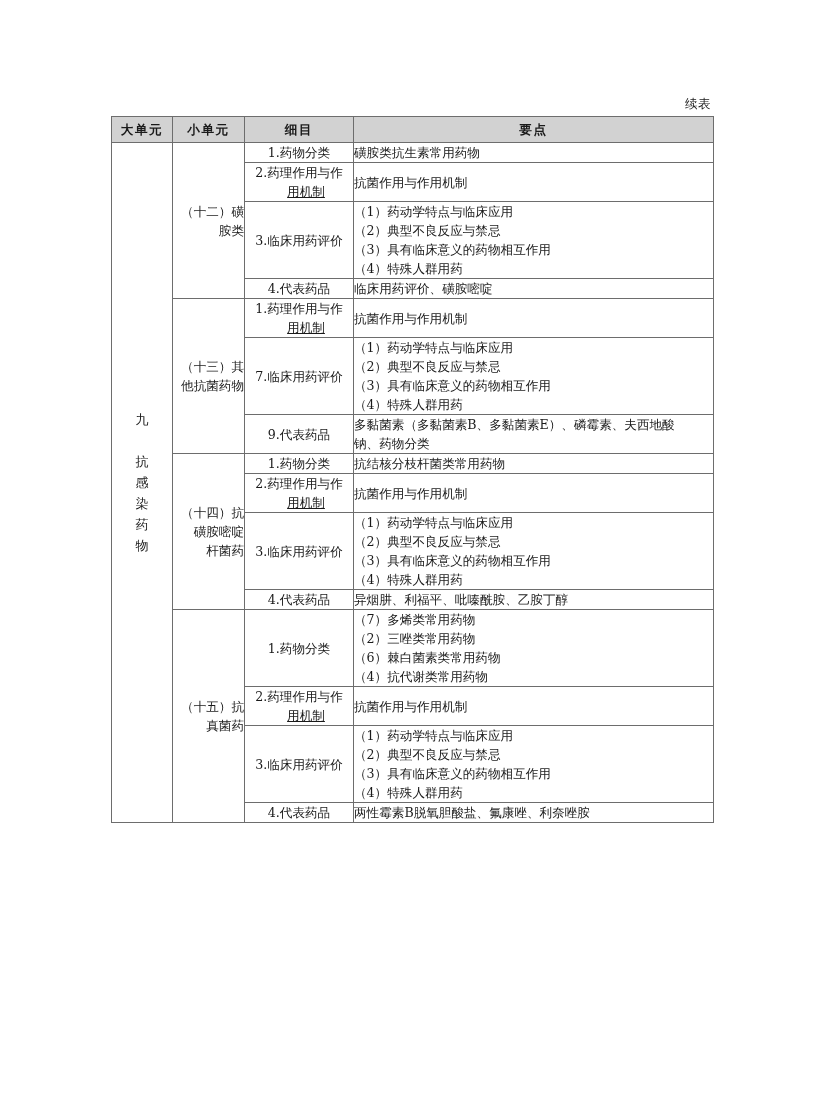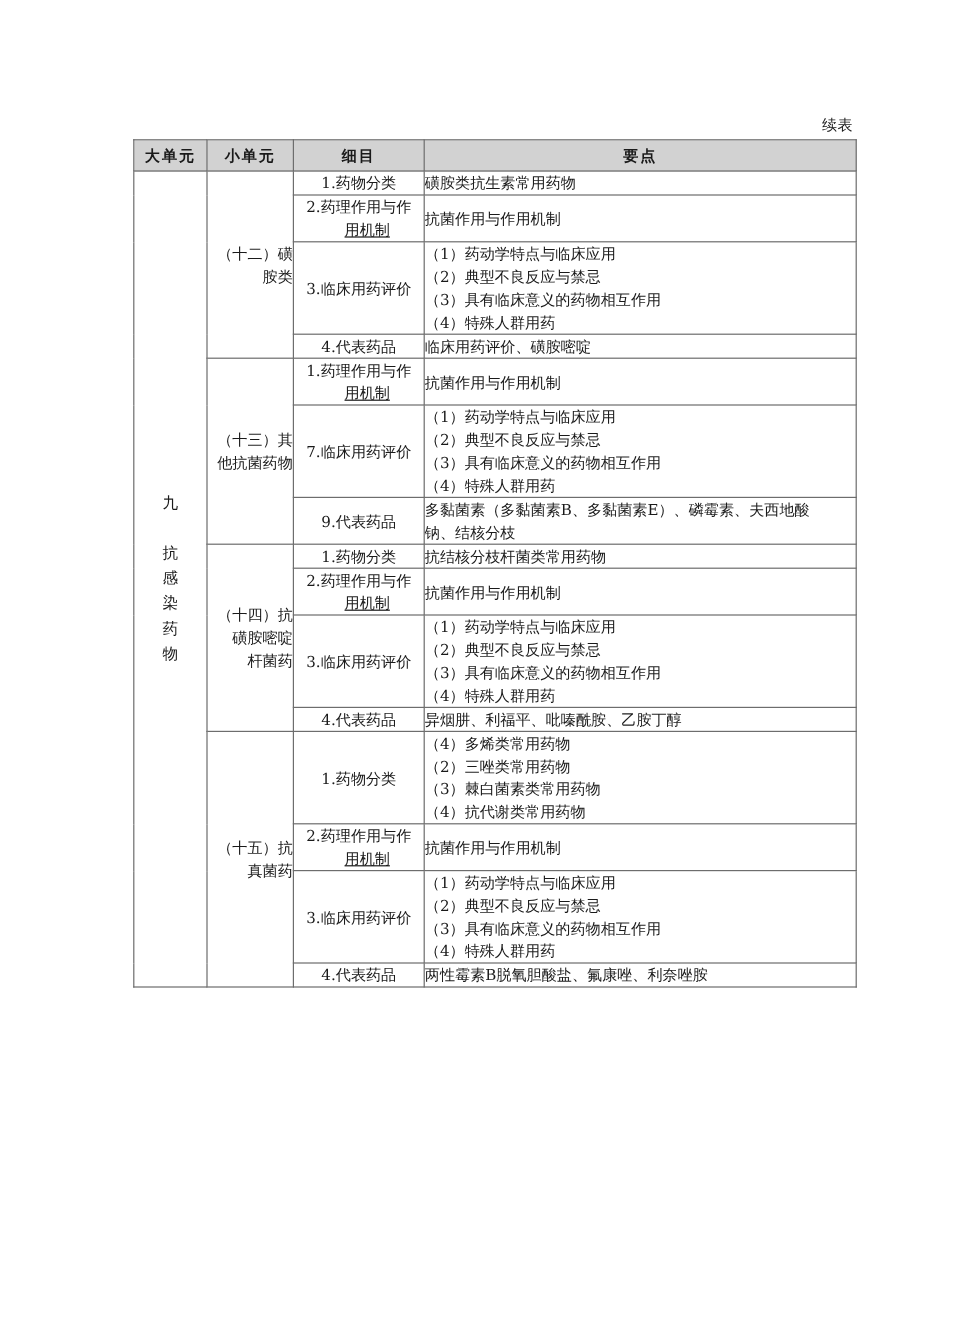--- a/index.html
+++ b/index.html
@@ -196,21 +196,21 @@
               <span class="pt">（1）药动学特点与临床应用</span>
               <span class="pt">（2）典型不良反应与禁忌</span>
               <span class="pt">（3）具有临床意义的药物相互作用</span>
               <span class="pt">（4）特殊人群用药</span>
             </td>
           </tr>
           <tr>
             <td class="detail"><span class="">9.代表药品</span></td>
             <td class="points">
               <span class="pt">多黏菌素（多黏菌素B、多黏菌素E）、磷霉素、夫西地酸</span>
-              <span class="pt">钠、结核分枝</span>
+              <span class="pt">钠、药物分类</span>
             </td>
           </tr>
           <tr>
             <td class="subunit" rowspan="4">
               <div>（十四）抗</div>
               <div>磺胺嘧啶</div>
               <div>杆菌药</div>
             </td>
             <td class="detail"><span class="">1.药物分类</span></td>
             <td class="points">
@@ -238,23 +238,23 @@
               <span class="pt">异烟肼、利福平、吡嗪酰胺、乙胺丁醇</span>
             </td>
           </tr>
           <tr>
             <td class="subunit" rowspan="4">
               <div>（十五）抗</div>
               <div>真菌药</div>
             </td>
             <td class="detail"><span class="">1.药物分类</span></td>
             <td class="points">
-              <span class="pt">（4）多烯类常用药物</span>
+              <span class="pt">（7）多烯类常用药物</span>
               <span class="pt">（2）三唑类常用药物</span>
-              <span class="pt">（3）棘白菌素类常用药物</span>
+              <span class="pt">（6）棘白菌素类常用药物</span>
               <span class="pt">（4）抗代谢类常用药物</span>
             </td>
           </tr>
           <tr>
             <td class="detail"><span class="">2.药理作用与作</span><span class="ln2">用机制</span></td>
             <td class="points">
               <span class="pt">抗菌作用与作用机制</span>
             </td>
           </tr>
           <tr>

